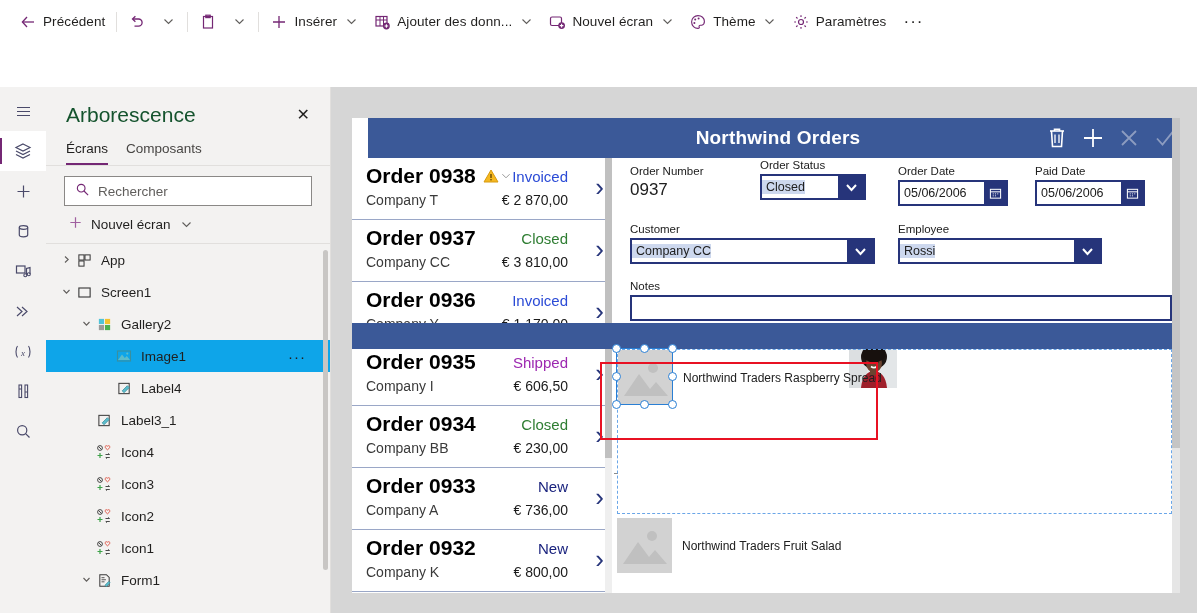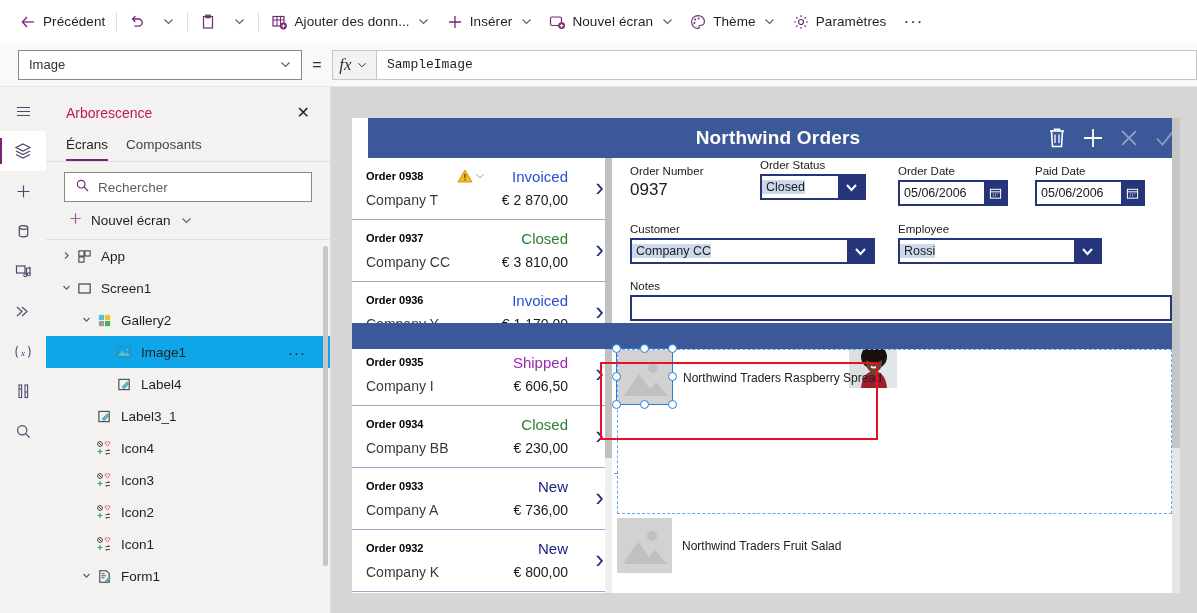--- a/index.html
+++ b/index.html
@@ -74,21 +74,21 @@
 
   
   .tree {
     position:absolute; left:46px; top:87px; width:285px; height:526px;
     background:#f3f2f1; border-right:1px solid #e1dfdd;
   }
   .tree-hd {
     display:flex; align-items:center; justify-content:space-between;
     padding:16px 16px 8px 20px;
   }
-  .tree-title { font-size:14px; color:#be185d; font-weight:400; }
+  .tree-title { font-size:21px; color:#14532d; font-weight:400; }
   .tree-close { font-size:16px; color:#201f1e; line-height:1; padding:2px 4px;}
   .tabs { display:flex; gap:18px; padding:4px 0 0 20px; border-bottom:1px solid #e1dfdd; }
   .tab { font-size:13.5px; color:#484644; padding:2px 0 7px 0; }
   .tab.on { color:#201f1e; border-bottom:2px solid #742774; font-weight:400;}
   .searchwrap { padding:10px 18px 0 18px; }
   .searchbox {
     height:30px; background:#ffffff; border:1px solid #8a8886;
     display:flex; align-items:center; padding-left:10px; gap:8px;
   }
   .searchbox .ph { font-size:13.5px; color:#605e5c; }
@@ -123,21 +123,21 @@
   .apphdr .ttl { color:#ffffff; font-size:19px; font-weight:bold; letter-spacing:0.2px;}
   .hdr-icons { position:absolute; right:6px; top:0; height:40px; display:flex; align-items:center; gap:2px;}
   .hicon { width:34px; height:34px; display:flex; align-items:center; justify-content:center; }
 
   
   .glist { position:absolute; left:0; top:40px; width:260px; height:435px; background:#ffffff; }
   .grow { position:relative; height:62px; border-bottom:1px solid #9aa7c7; padding:6px 10px 0 14px; }
   .grow:first-child { border-top:none; }
   .g-l1 { display:flex; align-items:center; justify-content:space-between; height:24px; }
   .g-l2 { display:flex; align-items:center; justify-content:space-between; height:24px; }
-  .g-ord { font-size:11px; font-weight:bold; color:#000000; }
+  .g-ord { font-size:21px; font-weight:bold; color:#000000; }
   .g-comp { font-size:14px; color:#3a3a3a; }
   .g-amt { font-size:14px; color:#1a1a1a; margin-right:34px;}
   .g-stat { font-size:15px; margin-right:34px; }
   .g-warn { margin-left:6px; display:inline-flex; align-items:center; gap:2px; }
   .g-arrow { position:absolute; right:8px; top:16px; color:#26347a; font-size:26px; font-weight:300; line-height:1;}
   .glist-sb { position:absolute; right:0px; top:0; width:7px; height:435px; background:#efefef; }
   .glist-sb i { position:absolute; top:0; left:0; width:7px; height:300px; background:#c0c0c0; display:block;}
 
   
   .form { position:absolute; left:268px; top:40px; width:552px; height:435px; background:#ffffff; }
@@ -231,40 +231,40 @@
       <span class="chev">
         <svg width="11" height="11" viewBox="0 0 11 11">
             <path d="M1.5 3.5 L5.5 7.5 L9.5 3.5" fill="none" stroke="#605e5c" stroke-width="1.1"></path>
           </svg>
       </span>
     </div>
     <div class="sep"></div>
     <div class="cmd">
       <span class="cmd-ico">
         <svg width="18" height="18" viewBox="0 0 18 18">
+            <path d="M9 3 V15 M3 9 H15" stroke="#742774" stroke-width="1.3"></path>
+          </svg>
+      </span>
+      <span class="lbl">Insérer</span>
+      <span class="chev">
+        <svg width="11" height="11" viewBox="0 0 11 11">
+            <path d="M1.5 3.5 L5.5 7.5 L9.5 3.5" fill="none" stroke="#605e5c" stroke-width="1.1"></path>
+          </svg>
+      </span>
+    </div>
+    <div class="cmd">
+      <span class="cmd-ico">
+        <svg width="18" height="18" viewBox="0 0 18 18">
             <rect x="3" y="3.5" width="11" height="9.5" fill="none" stroke="#742774" stroke-width="1.2"></rect>
             <path d="M3 7 H14 M7 3.5 V13 M10.5 3.5 V13" stroke="#742774" stroke-width="1"></path>
             <circle cx="13.4" cy="13" r="3.4" fill="#742774"></circle>
             <path d="M13.4 11.2 V14.8 M11.6 13 H15.2" stroke="#ffffff" stroke-width="1.1"></path>
           </svg>
       </span>
       <span class="lbl">Ajouter des donn...</span>
-      <span class="chev">
-        <svg width="11" height="11" viewBox="0 0 11 11">
-            <path d="M1.5 3.5 L5.5 7.5 L9.5 3.5" fill="none" stroke="#605e5c" stroke-width="1.1"></path>
-          </svg>
-      </span>
-    </div>
-    <div class="cmd">
-      <span class="cmd-ico">
-        <svg width="18" height="18" viewBox="0 0 18 18">
-            <path d="M9 3 V15 M3 9 H15" stroke="#742774" stroke-width="1.3"></path>
-          </svg>
-      </span>
-      <span class="lbl">Insérer</span>
       <span class="chev">
         <svg width="11" height="11" viewBox="0 0 11 11">
             <path d="M1.5 3.5 L5.5 7.5 L9.5 3.5" fill="none" stroke="#605e5c" stroke-width="1.1"></path>
           </svg>
       </span>
     </div>
     <div class="cmd">
       <span class="cmd-ico">
         <svg width="18" height="18" viewBox="0 0 18 18">
             <rect x="2.5" y="4" width="11" height="8.5" rx="1.5" fill="none" stroke="#742774" stroke-width="1.2"></rect>
@@ -300,40 +300,20 @@
         <svg width="18" height="18" viewBox="0 0 18 18">
             <circle cx="9" cy="9" r="2.5" fill="none" stroke="#742774" stroke-width="1.2"></circle>
             <path d="M9 2.2 V4 M9 14 V15.8 M2.2 9 H4 M14 9 H15.8 M4.2 4.2 L5.5 5.5 M12.5 12.5 L13.8 13.8 M13.8 4.2 L12.5 5.5 M5.5 12.5 L4.2 13.8" stroke="#742774" stroke-width="1.2"></path>
           </svg>
       </span>
       <span class="lbl">Paramètres</span>
     </div>
     <div class="ellip">···</div>
   </div>
 
-  <div class="fbar">
-    <div class="propsel">
-      <span>Image</span>
-      <span class="chev">
-        <svg width="11" height="11" viewBox="0 0 11 11">
-            <path d="M1.5 3.5 L5.5 7.5 L9.5 3.5" fill="none" stroke="#605e5c" stroke-width="1.1"></path>
-          </svg>
-      </span>
-    </div>
-    <div class="eq">=</div>
-    <div class="fxbtn">
-      <i>fx</i>
-      <span class="chev">
-        <svg width="10" height="10" viewBox="0 0 11 11">
-            <path d="M1.5 3.5 L5.5 7.5 L9.5 3.5" fill="none" stroke="#323130" stroke-width="1.1"></path>
-          </svg>
-      </span>
-    </div>
-    <div class="fin">SampleImage</div>
-  </div>
 
   <div class="rail">
     <div class="rail-item tall">
       <svg width="19" height="19" viewBox="0 0 19 19">
           <path d="M3 5.5 H16 M3 9.5 H16 M3 13.5 H16" stroke="#4a4a6a" stroke-width="1.2"></path>
         </svg>
     </div>
     <div class="rail-item tall active">
       <svg width="20" height="20" viewBox="0 0 20 20">
           <path d="M10 3 L17 6.5 L10 10 L3 6.5 Z" fill="none" stroke="#4a4a6a" stroke-width="1.2"></path>

